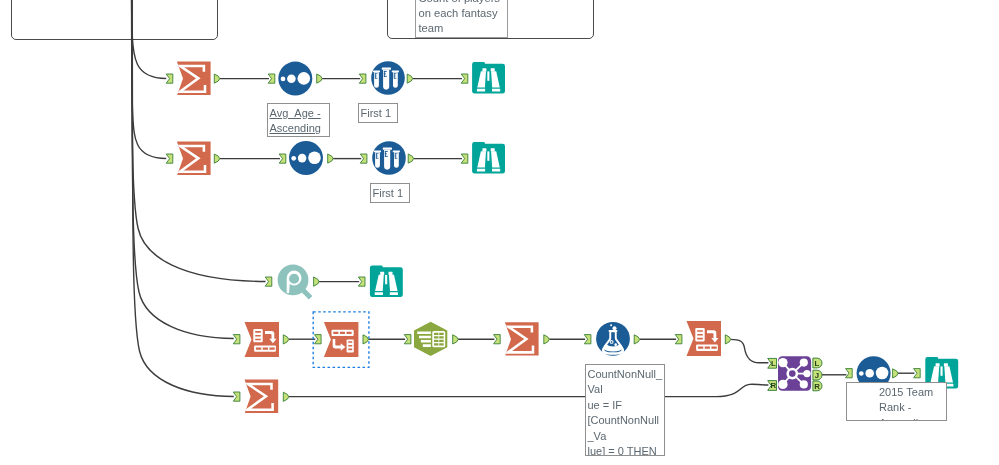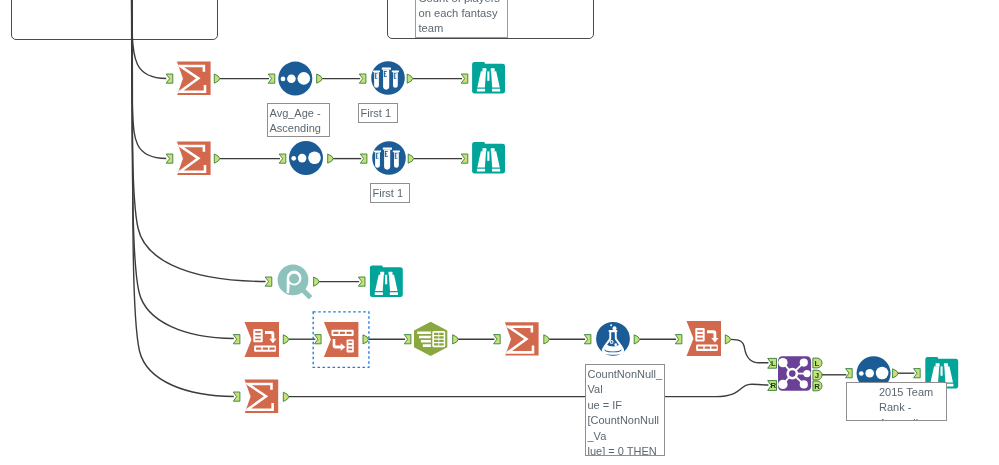--- a/index.html
+++ b/index.html
@@ -427,21 +427,21 @@
           <path d="M25.4,10.2 H20.3 L21.4,26.5 H29.0 Z"></path>
           <rect x="16.5" y="10.4" width="2.1" height="9.4"></rect>
           <rect x="6.1" y="27.8" width="8.2" height="2.7" rx="0.3"></rect>
           <rect x="21.2" y="27.8" width="8.2" height="2.7" rx="0.3"></rect>
         </g>
       </g>
     </svg>
 <div class="container-box" style="left: 11px; top: -44px; width: 207px; height: 84px;"></div>
     <div class="container-box" style="left: 387px; top: -44px; width: 207px; height: 83px;"></div>
     <div class="comment-box" style="left: 415px; top: -11px; width: 93px; height: 49px;">Count of players on each fantasy team</div>
-    <div class="lbl" style="left: 267px; top: 103px; width: 63px; height: 34px;">Avg_Age -
+    <div class="lbl" style="left: 267px; top: 103px; width: 63px; height: 34px; text-decoration: underline;">Avg_Age -
 Ascending</div>
     <div class="lbl" style="left: 358px; top: 103px; width: 40px; height: 20px;">First 1</div>
     <div class="lbl" style="left: 370px; top: 183px; width: 40px; height: 20px;">First 1</div>
     <div class="lbl" style="left: 585px; top: 364px; width: 80px; height: 92px;">CountNonNull_Val
 ue = IF
 [CountNonNull_Va
 lue] = 0 THEN
 NULL() ELSE
 [CountNonNull_...</div>
     <div class="lbl" style="left: 846px; top: 382px; width: 101px; height: 39px; padding-left: 32px;">2015 Team Rank -

